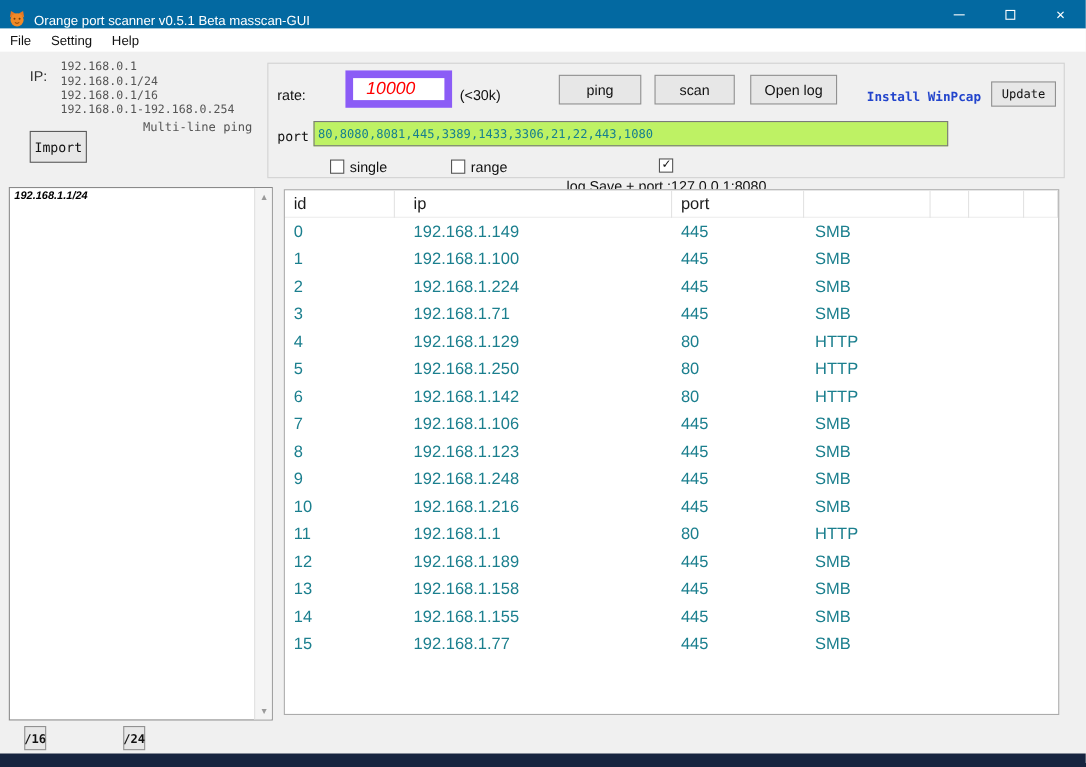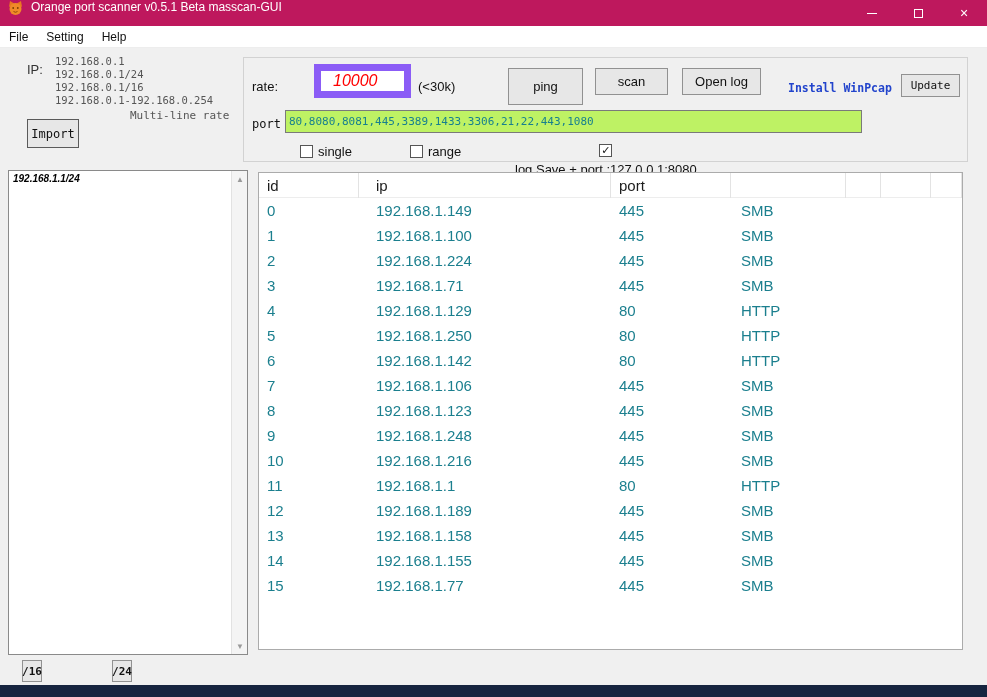--- a/index.html
+++ b/index.html
@@ -2,21 +2,21 @@
 <html><head>
 <meta charset="utf-8">
 <style>
   * { margin:0; padding:0; box-sizing:border-box; }
   html,body { width:987px; height:697px; }
   body { font-family:"Liberation Sans", sans-serif; background:#f0f0f0; position:relative; overflow:hidden; }
 
   .window { position:absolute; left:0; top:0; width:987px; height:697px; background:#f0f0f0; }
 
   
-  .titlebar { position:absolute; left:0; top:0; width:987px; height:26px; background:#be185d; display:flex; align-items:flex-start; }
+  .titlebar { position:absolute; left:0; top:0; width:987px; height:26px; background:#0369a1; display:flex; align-items:flex-end; }
   .app-icon { width:17px; height:17px; margin-left:7px; margin-right:7px; display:inline-block; }
   .titlebar .title { color:#ffffff; font-size:12px; }
   .win-buttons { position:absolute; right:0; top:0; height:26px; display:flex; }
   .win-btn { width:46px; height:26px; display:flex; align-items:center; justify-content:center; color:#ffffff; font-size:14px; cursor:default; }
   .min-glyph { display:block; width:10px; height:1px; background:#ffffff; }
   .max-glyph { display:block; width:9px; height:9px; border:1px solid #ffffff; }
 
   
   .menubar { position:absolute; left:0; top:26px; width:987px; height:22px; background:#ffffff; display:flex; align-items:center; border-bottom:1px solid #ededed; }
   .menu-item { font-size:12px; color:#111; padding:0 9px; height:22px; display:flex; align-items:center; }
@@ -39,21 +39,21 @@
   .btn-cidr16 { position:absolute; left:22px; top:660px; width:20px; height:22px; font-family:"DejaVu Sans Mono", monospace; font-size:11px; font-weight:bold; }
   .btn-cidr24 { position:absolute; left:80px; top:660px; width:20px; height:22px; font-family:"DejaVu Sans Mono", monospace; font-size:11px; font-weight:bold;margin-left:32px; }
 
   
   .groupbox { position:absolute; left:243px; top:57px; width:725px; height:105px; border:1px solid #d2d2d2; background:#f0f0f0; }
   .rate-label { position:absolute; left:252px; top:79px; font-size:13px; color:#111; }
   .rate-input { position:absolute; left:314px; top:64px; width:97px; height:34px; background:#ffffff; border:7px solid #8b5cf6; display:flex; align-items:center; }
   .rate-value { margin-left:12px; font-size:16px; font-style:italic; color:#ff0000; }
   .rate-hint { position:absolute; left:418px; top:79px; font-size:13px; color:#111; }
 
-  .btn-ping    { position:absolute; left:508px; top:68px; width:75px; height:37px; }
+  .btn-ping    { position:absolute; left:508px; top:68px; width:75px; height:27px; }
   .btn-scan    { position:absolute; left:595px; top:68px; width:73px; height:27px;text-align:center; }
   .btn-openlog { position:absolute; left:682px; top:68px; width:79px; height:27px; }
   .winpcap-link { position:absolute; left:788px; top:81px; font-family:"DejaVu Sans Mono", monospace; font-size:11.5px; font-weight:bold; color:#2244cc; cursor:default; }
   .btn-update  { position:absolute; left:901px; top:74px; width:59px; height:23px; font-family:"DejaVu Sans Mono", monospace; font-size:11px; }
 
   .port-label { position:absolute; left:252px; top:117px; font-family:"DejaVu Sans Mono", monospace; font-size:12px; color:#111; }
   .port-input { position:absolute; left:285px; top:110px; width:577px; height:23px; background:#bef264; border:1px solid #7a7a7a; display:flex; align-items:center; }
   .port-value { margin-left:3px; font-family:"DejaVu Sans Mono", monospace; font-size:11px; color:#167f8f; white-space:nowrap; }
 
   .checkbox-row-item { position:absolute; top:144px; display:flex; align-items:center; gap:5px; }
@@ -113,21 +113,21 @@
     <span class="menu-item">Help</span>
   </div>
 
   <span class="ip-label">IP:</span>
   <div class="ip-examples">
     <div>192.168.0.1</div>
     <div>192.168.0.1/24</div>
     <div>192.168.0.1/16</div>
     <div>192.168.0.1-192.168.0.254</div>
   </div>
-  <span class="multiline-label">Multi-line rate</span>
+  <span class="multiline-label">Multi-line ping</span>
   <div class="btn btn-import">Import</div>
 
   <div class="ip-textarea">
     <span class="ta-text">192.168.1.1/24</span>
     <div class="ta-scrollbar">
       <span class="ta-arrow up">▲</span>
       <span class="ta-arrow down">▼</span>
     </div>
   </div>
 

